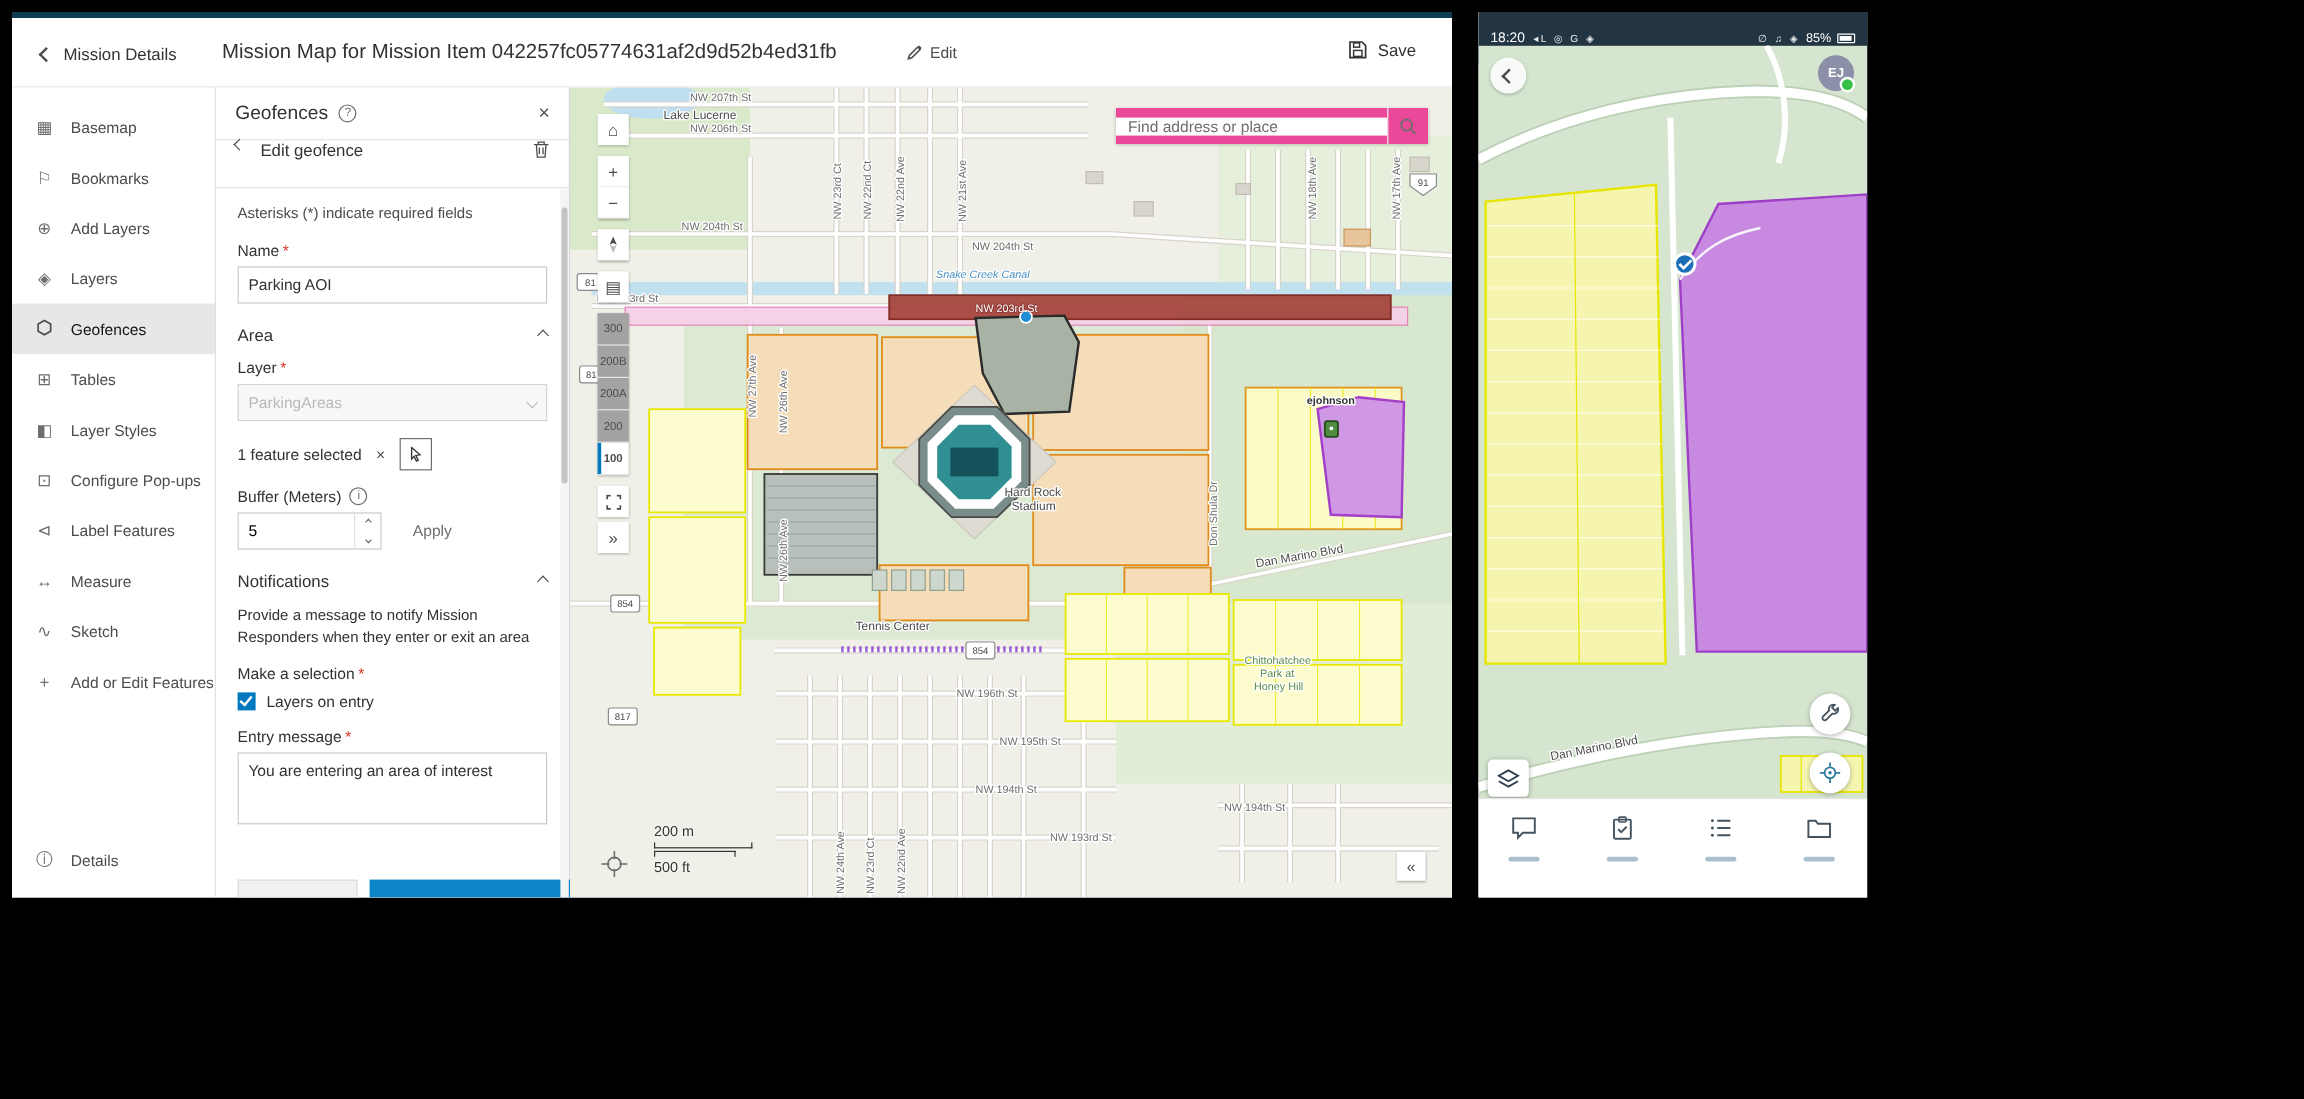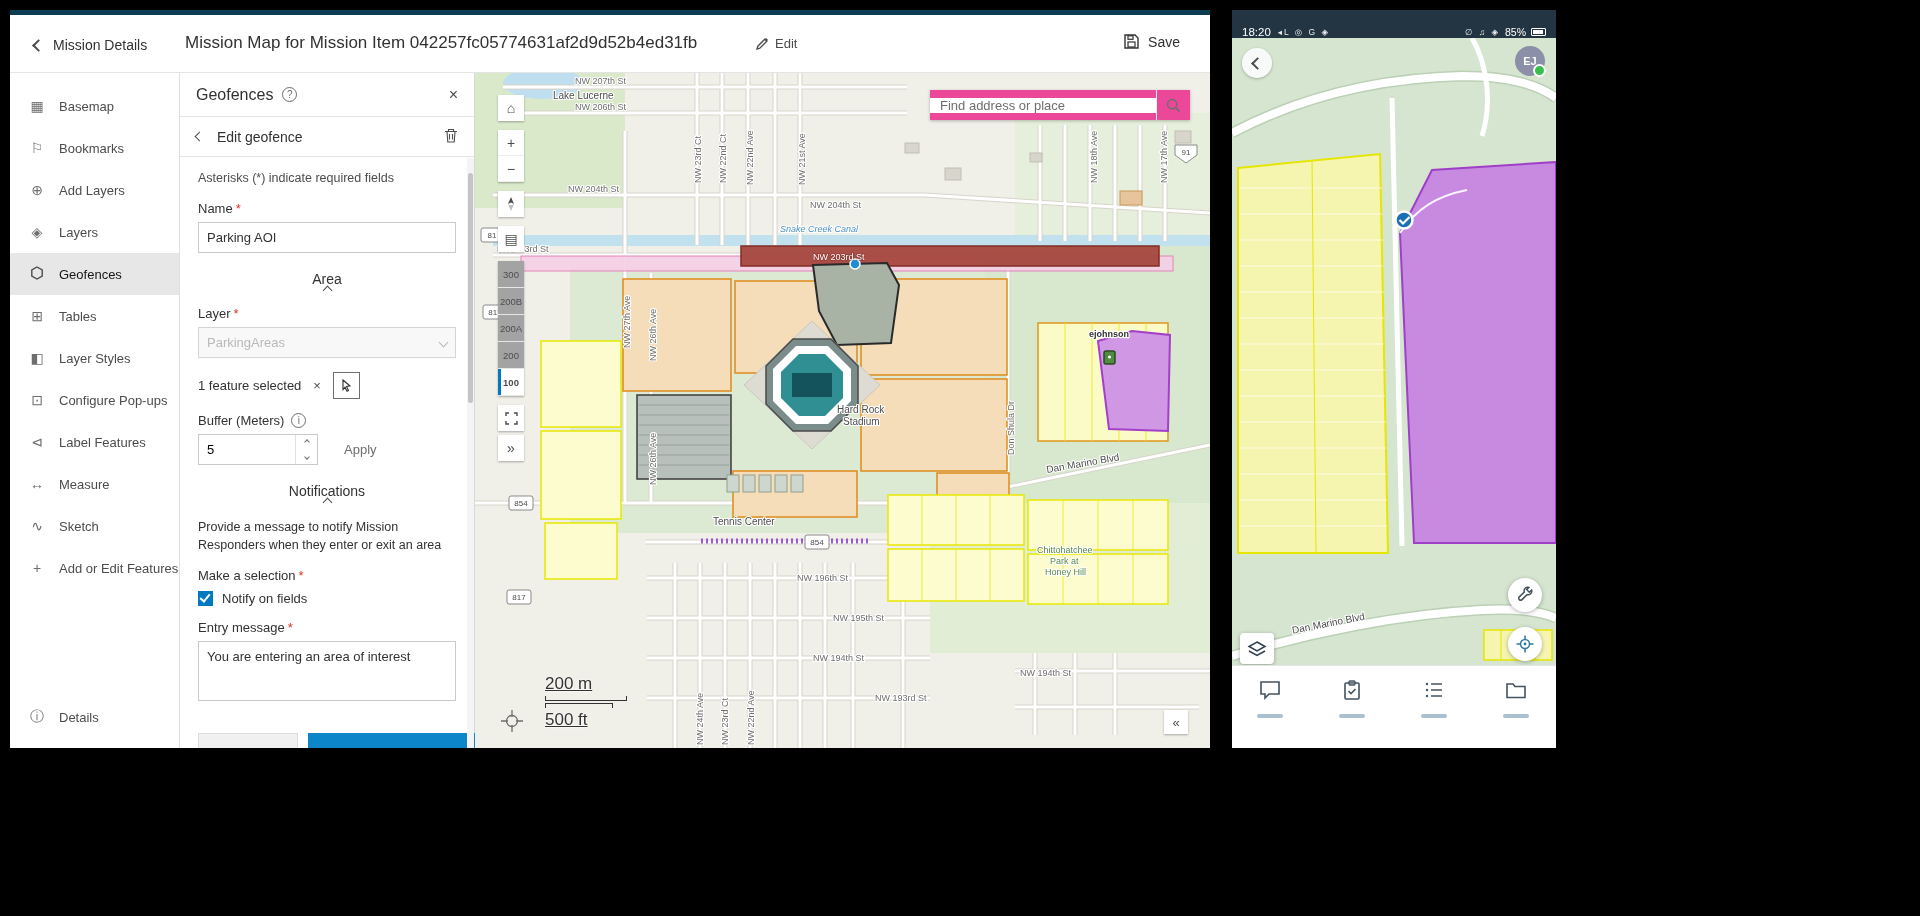--- a/index.html
+++ b/index.html
@@ -30,31 +30,31 @@
   .side-item.active { background:#e7e7e7; color:#151515; }
   .si { width:18px; text-align:center; font-size:14px; color:#6e6e6e; flex:none; }
   .side-details { position:absolute; left:0; bottom:10px; width:100%; }
 
   
   .panel { position:relative; width:295px; height:100%; background:#fff; border-right:1px solid #d8d8d8; flex:none; font-size:13px; }
   .panel-hdr { position:relative; height:44px; border-bottom:1px solid #e4e4e4; display:flex; align-items:center; padding:0 16px; }
   .panel-hdr .t { font-size:16px; color:#323232; }
   .help-ic { width:15px; height:15px; border:1px solid #6e6e6e; border-radius:50%; font-size:10px; color:#6e6e6e; display:flex; align-items:center; justify-content:center; margin-left:9px; }
   .panel-x { margin-left:auto; font-size:16px; color:#4c4c4c; cursor:pointer; }
-  .edit-row { position:relative; height:40px; border-bottom:1px solid #e4e4e4; display:flex; align-items:center; padding:0 16px; gap:14px; }
+  .edit-row { position:relative; height:40px; border-bottom:1px solid #e4e4e4; display:flex; padding:0 16px; gap:14px; }
   .edit-row .t { font-size:14px; color:#323232; }
   .edit-row .trash { margin-left:auto; cursor:pointer; }
   .panel-scroll { position:absolute; right:0; top:85px; bottom:0; width:7px; background:#f4f4f4; }
   .panel-scroll .thumb { position:absolute; left:1px; top:15px; width:5px; height:230px; background:#c4c4c4; border-radius:3px; }
   .pc { padding:14px 18px 0 18px; }
   .note { font-size:12.5px; color:#4c4c4c; margin-bottom:16px; }
   .flabel { font-size:13px; color:#323232; margin-bottom:6px; }
   .req { color:#d83020; margin-left:3px; }
   .tinput { width:100%; height:31px; border:1px solid #cacaca; padding:0 8px; font-size:13px; color:#323232; font-family:"Liberation Sans",sans-serif; background:#fff; }
-  .sect { display:flex; align-items:center; justify-content:space-between; margin:18px 0 12px 0; font-size:14px; color:#323232; cursor:pointer;flex-direction:column; }
+  .sect { display:flex; align-items:center; justify-content:space-between; margin:18px 0 12px 0; font-size:14px; color:#323232; cursor:pointer; }
   .dd { position:relative; width:100%; height:31px; border:1px solid #d4d4d4; background:#f8f8f8; color:#b9b9b9; display:flex; align-items:center; padding:0 8px; }
   .dd .chev { border-color:#b9b9b9; margin-left:auto; }
   .feat-row { display:flex; align-items:center; gap:12px; margin:14px 0 4px 0; color:#323232; }
   .feat-x { font-size:13px; color:#4c4c4c; cursor:pointer; }
   .sel-btn { width:27px; height:27px; border:1px solid #6e6e6e; background:#fff; display:flex; align-items:center; justify-content:center; cursor:pointer; }
   .buff-label { display:flex; align-items:center; gap:7px; margin-top:14px; margin-bottom:6px; }
   .buff-row { display:flex; align-items:center; gap:26px; }
   .num-wrap { position:relative; width:120px; height:31px; border:1px solid #cacaca; display:flex; align-items:center; }
   .num-wrap input { border:none; outline:none; width:90px; padding:0 8px; font-size:13px; font-family:"Liberation Sans",sans-serif; }
   .stepper { position:absolute; right:0; top:0; bottom:0; width:22px; border-left:1px solid #e0e0e0; display:flex; flex-direction:column; }
@@ -86,21 +86,21 @@
   .mtb { position:absolute; left:23px; width:26px; background:transparent; }
   .mbtn { width:26px; height:26px; background:#fff; box-shadow:0 1px 2px rgba(0,0,0,.3); display:flex; align-items:center; justify-content:center; font-size:14px; color:#4c4c4c; cursor:pointer; margin-bottom:0; }
   .mbtn.gap { margin-top:9px; }
   .zoomgrp .mbtn { box-shadow:none; border-bottom:1px solid #eee; }
   .zoomgrp { box-shadow:0 1px 2px rgba(0,0,0,.3); margin-top:9px; }
   .floors { margin-top:9px; box-shadow:0 1px 2px rgba(0,0,0,.3); background:#a3a3a3; }
   .floor { width:26px; height:27px; font-size:9.5px; color:#4c4c4c; display:flex; align-items:center; justify-content:center; border-bottom:1px solid #e6e6e6; cursor:pointer; position:relative; }
   .floor.active { background:#fff; font-weight:bold; }
   .floor.active::before { content:""; position:absolute; left:0; top:0; bottom:0; width:3px; background:#0079c1; }
 
-  .scalebar { position:absolute; left:70px; bottom:18px; font-size:17px; color:#323232; text-shadow:0 0 2px #fff,0 0 2px #fff;text-decoration:underline; }
+  .scalebar { position:absolute; left:70px; bottom:18px; font-size:12px; color:#323232; text-shadow:0 0 2px #fff,0 0 2px #fff; }
   .scale-line-m { width:82px; height:5px; border:1.5px solid #323232; border-top:none; margin:2px 0; }
   .scale-line-f { width:68px; height:5px; border:1.5px solid #323232; border-bottom:none; margin:2px 0; }
   .crosshair { position:absolute; left:26px; bottom:12px; }
   .collapse-btn { position:absolute; right:22px; bottom:14px; width:24px; height:24px; background:#fff; box-shadow:0 1px 2px rgba(0,0,0,.3); display:flex; align-items:center; justify-content:center; font-size:13px; color:#4c4c4c; cursor:pointer; }
 
   
   .phone { position:absolute; left:1232px; top:10px; width:324px; height:738px; background:#fff; overflow:hidden; }
   .statusbar { position:absolute; left:0; top:0; width:100%; height:44px; background:#233543; color:#fff; display:flex; align-items:center; padding:0 10px; font-size:11.5px; }
   .sb-icons { font-size:8.5px; letter-spacing:2px; margin-left:7px; opacity:.9; }
   .sb-right { margin-left:auto; display:flex; align-items:center; gap:5px; font-size:10.5px; }
@@ -275,21 +275,21 @@
           <div class="sect">
             <span>Notifications</span>
             <span class="chev up"></span>
           </div>
 
           <div class="para">Provide a message to notify Mission Responders when they enter or exit an area</div>
 
           <div class="flabel"><span>Make a selection</span><span class="req">*</span></div>
           <div class="cb-row">
             <span class="cbox"></span>
-            <span>Notify on fields</span>
+            <span>Layers on entry</span>
           </div>
 
           <div class="flabel"><span>Entry message</span><span class="req">*</span></div>
           <textarea class="tarea" style="">You are entering an area of interest</textarea>
         </div>
 
         <div class="btn-cut-gray"></div>
         <div class="btn-cut-blue"></div>
         <div class="panel-scroll">
             <div class="thumb"></div>

